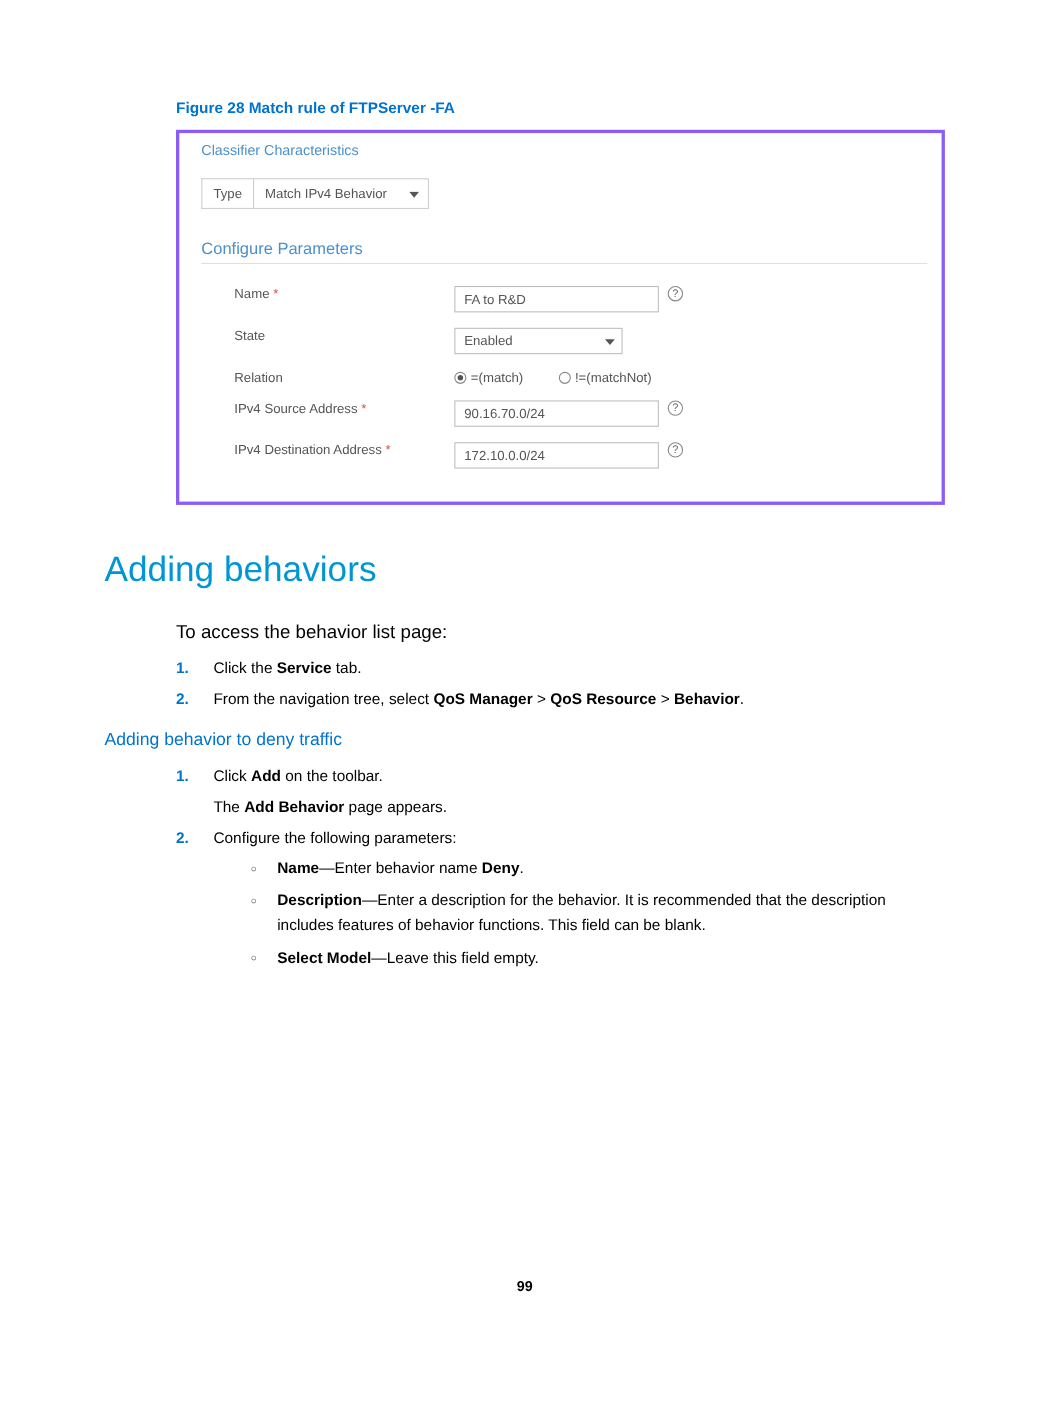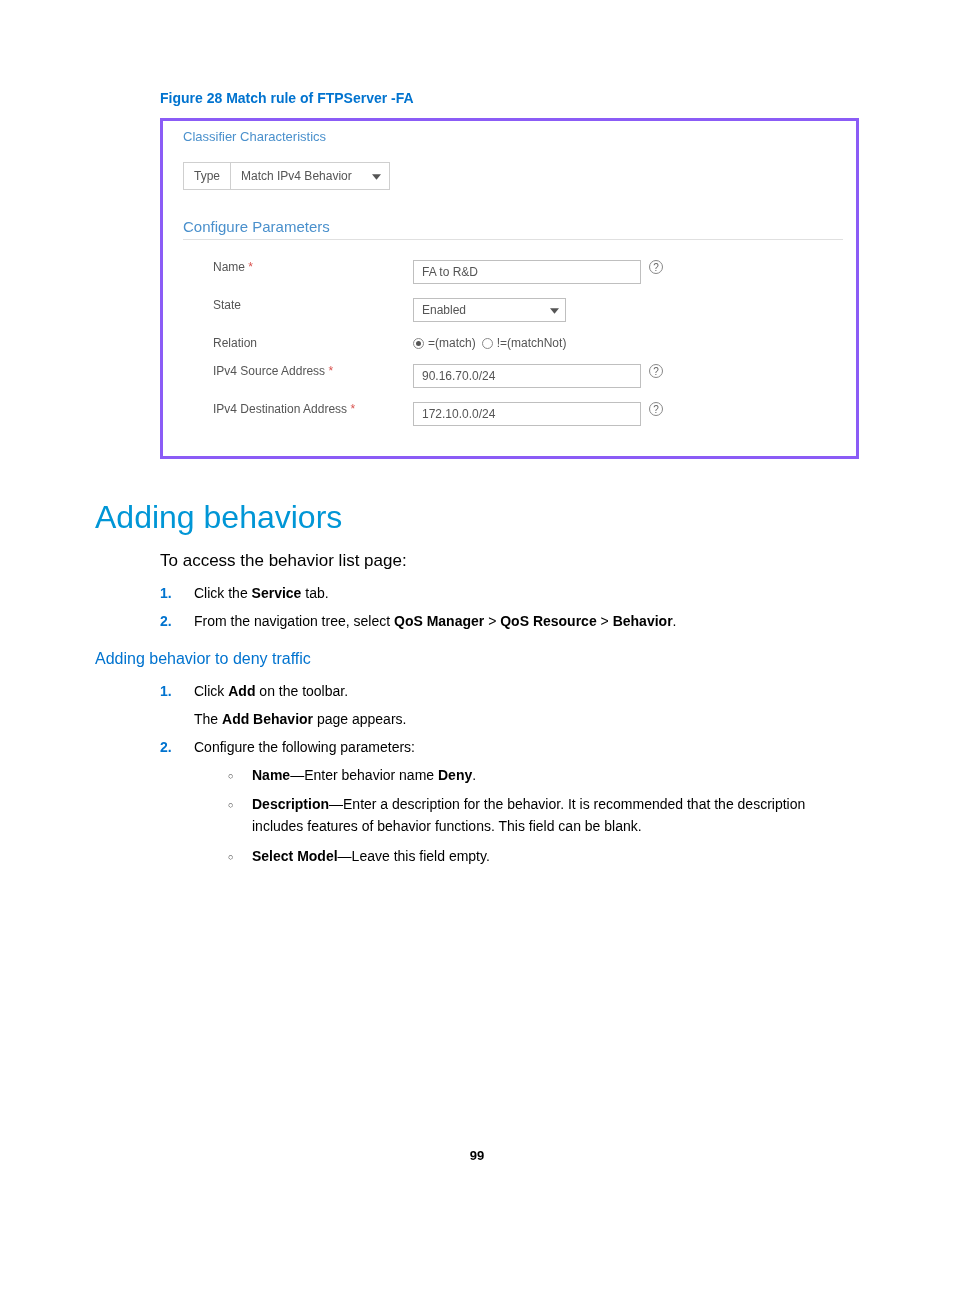--- a/index.html
+++ b/index.html
@@ -81,21 +81,21 @@
     width: 200px;
     font-size: 12px;
     color: #555;
   }
   .req { color: #d9534f; }
   .text-input {
     border: 1px solid #bfbfbf;
     padding: 4px 8px;
     font-size: 12px;
     color: #555;
-    width: 228px;
+    width: 186px;
     background: #fff;
   }
   .select-input {
     border: 1px solid #bfbfbf;
     padding: 4px 8px;
     font-size: 12px;
     color: #555;
     width: 153px;
     background: #fff;
     position: relative;
@@ -115,21 +115,21 @@
     align-items: center;
     justify-content: center;
     font-size: 10px;
     color: #666;
     background: #fff;
   }
   .radio-group {
     font-size: 12px;
     color: #555;
     display: flex;
-    gap: 6px;
+    gap: 32px;
     align-items: center;
   }
   .radio-dot {
     width: 11px; height: 11px;
     border: 1px solid #888;
     border-radius: 50%;
     display: inline-flex;
     align-items: center;
     justify-content: center;
     margin-right: 4px;
@@ -139,21 +139,21 @@
     content: "";
     width: 5px; height: 5px;
     background: #555;
     border-radius: 50%;
   }
   .radio-item { display: inline-flex; align-items: center; }
   h1.section-heading {
     color: #0096d6;
     font-weight: normal;
     font-size: 32px;
-    margin-bottom: 12px;
+    margin-bottom: 26px;
     margin-top: 30px;
   }
   .body-text {
     margin-left: 65px;
     font-size: 17px;
     color: #000;
     line-height: 1.5;
     margin-bottom: 8px;
   }
   ol.num-list {

